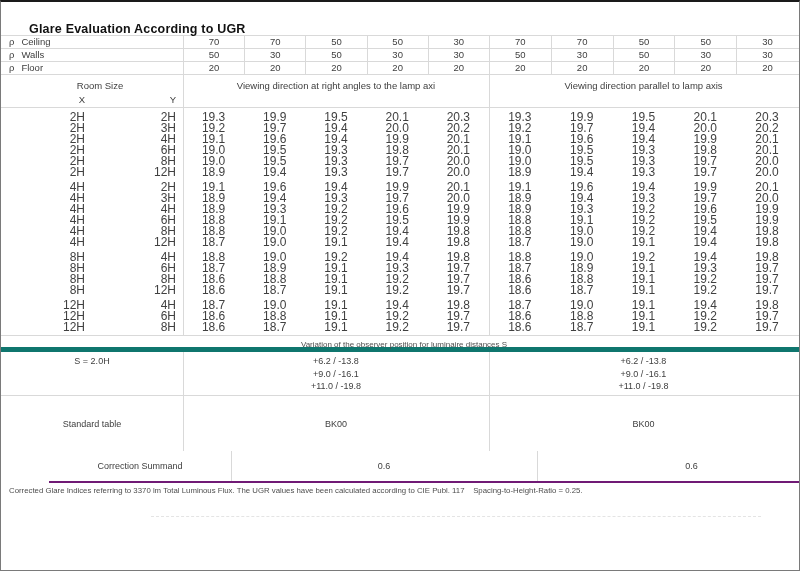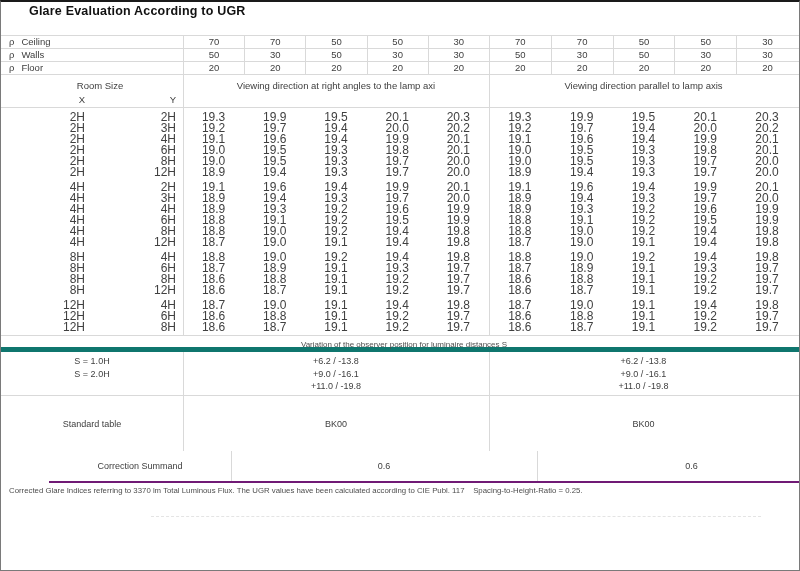--- a/index.html
+++ b/index.html
@@ -9,21 +9,21 @@
   .page {
     position:relative;
     width:800px; height:571px;
     background:#fff;
     border:1px solid #7a7a7a;
     border-top:2px solid #1a1a1a;
     overflow:hidden;
   }
 
   
-  .title-band { height:34px; border-bottom:1px solid #d9d9d9; padding:2px 0 0 28px; }
+  .title-band { height:34px; border-bottom:1px solid #d9d9d9; padding:20px 0 0 28px; }
   .title-band h1 { font-size:12.5px; font-weight:bold; color:#111; letter-spacing:.2px; }
 
   
   .refl-row { display:grid; grid-template-columns:182px repeat(5,61.2px) repeat(5,61.8px);
               height:13px; border-bottom:1px solid #d9d9d9; font-size:9.5px; line-height:12px; }
   .refl-label { padding-left:8px; display:flex; align-items:center; gap:7px; }
   .rho { font-size:9.5px; }
   .refl-cell { border-left:1px solid #d9d9d9; text-align:center; }
 
   
@@ -416,21 +416,20 @@
         </div>
       </div>
     </div>
 
   <div class="variation-band">
     <span>Variation of the observer position for luminaire distances S</span>
   </div>
 
   <div class="s-band divided">
     <div class="s-col" id="s-labels">
-        <div class="s-line">S = 1.0H</div>
         <div class="s-line">S = 2.0H</div>
       </div>
     <div class="s-col" id="s-left">
         <div class="s-line">+6.2 / -13.8</div>
         <div class="s-line">+9.0 / -16.1</div>
         <div class="s-line">+11.0 / -19.8</div>
       </div>
     <div class="s-col" id="s-right">
         <div class="s-line">+6.2 / -13.8</div>
         <div class="s-line">+9.0 / -16.1</div>

